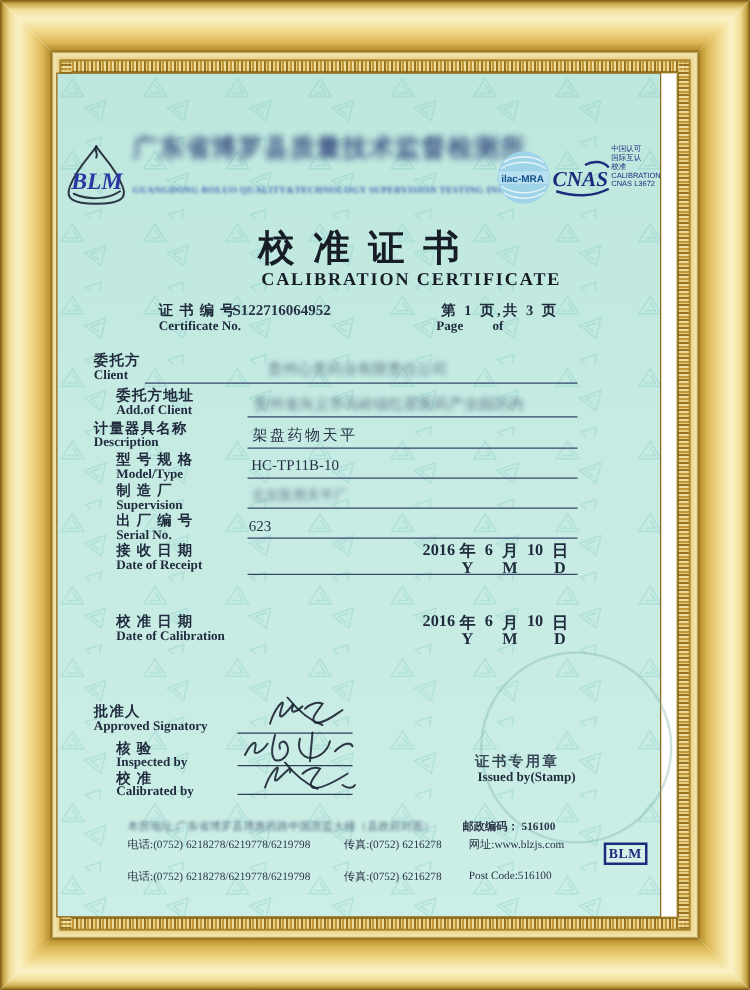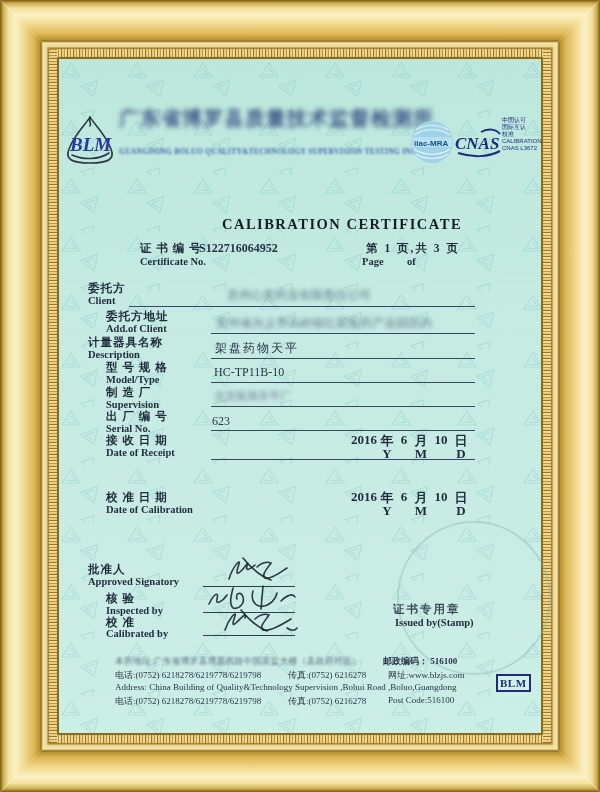--- a/index.html
+++ b/index.html
@@ -17,21 +17,21 @@
     background:linear-gradient(90deg,#7a5a10 0px,#caa94b 3px,#f2e09a 8px,#faf2c8 15px,#f0d88a 25px,#ddb857 34px,#b9912f 40px,#8a6614 41px,#f4e6ad 43px,#ecd492 47px,#9f7a1f 48px,#c9a243 50px,#caa747 56px,#7e5f13 57px,#b89335 59px);}
   .fr-right{right:0;top:0;width:59px;height:792px;
     clip-path:polygon(59px 0,59px 792px,0 733px,0 59px);
     background:linear-gradient(270deg,#7a5a10 0px,#caa94b 3px,#f2e09a 8px,#faf2c8 15px,#f0d88a 25px,#ddb857 34px,#b9912f 40px,#8a6614 41px,#f4e6ad 43px,#ecd492 47px,#9f7a1f 48px,#c9a243 50px,#caa747 56px,#7e5f13 57px,#b89335 59px);}
   .orn{position:absolute;opacity:.85;}
   .orn-top,.orn-bottom{left:49px;right:49px;height:8px;background:repeating-linear-gradient(90deg,#8f6a1c 0 1.5px,#ecd58e 1.5px 3px,#c09434 3px 4.5px,#f4e4ae 4.5px 6px);}
   .orn-top{top:49px}.orn-bottom{bottom:49px}
   .orn-left,.orn-right{top:49px;bottom:49px;width:8px;background:repeating-linear-gradient(0deg,#8f6a1c 0 1.5px,#ecd58e 1.5px 3px,#c09434 3px 4.5px,#f4e4ae 4.5px 6px);}
   .orn-left{left:49px}.orn-right{right:49px}
   
-  .paper{position:absolute;left:59px;top:59px;width:482px;height:674px;
+  .paper{position:absolute;left:46px;top:59px;width:482px;height:674px;
     background:linear-gradient(180deg,#bde7dd 0%,#c6ebe3 45%,#cbeee6 100%);
     outline:1px solid #8a6a1d;color:#222c3c;}
   .wm{position:absolute;left:0;top:0;}
   .abs{position:absolute;white-space:nowrap;}
   .lab-cn{font-weight:bold;font-size:11.5px;letter-spacing:1px;color:#1f2a3d;}
   .lab-en{font-weight:bold;font-size:10.5px;color:#1f2a3d;}
   .val{font-size:12px;color:#273347;}
   .uline{position:absolute;height:1.3px;background:#36466b;}
   .blur2{filter:blur(2px);opacity:.8;color:#44556f;}
   .blur1{filter:blur(1.2px);opacity:.85;}
@@ -112,20 +112,21 @@
     </svg>
 
     <div class="abs cnas-side" style="left:443px;top:58px">
       <div>中国认可</div>
       <div>国际互认</div>
       <div>校准</div>
       <div>CALIBRATION</div>
       <div>CNAS L3672</div>
     </div>
 
+    <div class="abs title-cn" style="left:0;top:120px;width:482px;text-align:center;text-indent:15px">校准证书</div>
     <div class="abs title-en" style="left:0;top:157px;width:482px;text-align:center">CALIBRATION  CERTIFICATE</div>
 
     <div class="abs lab-cn" style="left:81px;top:182px">证 书 编 号</div>
     <div class="abs val" style="left:140px;top:182px;font-weight:bold">S122716064952</div>
     <div class="abs lab-en" style="left:81px;top:197px">Certificate No.</div>
     <div class="abs lab-cn" style="left:307px;top:182px;letter-spacing:2px">第 1 页,共 3 页</div>
     <div class="abs lab-en" style="left:303px;top:197px">Page</div>
     <div class="abs lab-en" style="left:348px;top:197px">of</div>
 
     <div class="abs lab-cn" style="left:29px;top:222px">委托方</div>
@@ -231,21 +232,20 @@
     <div class="abs lab-cn" style="left:334px;top:543px;letter-spacing:2px;opacity:.85">证书专用章</div>
     <div class="abs lab-en" style="left:336px;top:558px">Issued by(Stamp)</div>
 
     <div class="abs foot blur1" style="left:56px;top:596px;color:#44556f">本所地址:广东省博罗县博惠西路中国质监大楼（县政府对面）</div>
     <div class="abs foot" style="left:324px;top:596px;font-weight:bold">邮政编码： 516100</div>
 
     <div class="abs foot" style="left:56px;top:610px">电话:(0752) 6218278/6219778/6219798</div>
     <div class="abs foot" style="left:229px;top:610px">传真:(0752) 6216278</div>
     <div class="abs foot" style="left:329px;top:610px">网址:www.blzjs.com</div>
 
-    <div class="abs foot" style="left:56px;top:623px">Address: China Building of Quality&amp;Technology Supervision ,Bohui Road ,Boluo,Guangdong</div>
 
     <div class="abs foot" style="left:56px;top:636px">电话:(0752) 6218278/6219778/6219798</div>
     <div class="abs foot" style="left:229px;top:636px">传真:(0752) 6216278</div>
     <div class="abs foot" style="left:329px;top:636px">Post Code:516100</div>
 
     <div class="blmbox" style="left:437px;top:615px">BLM</div>
   </div>
 </div>
 
 </body></html>

